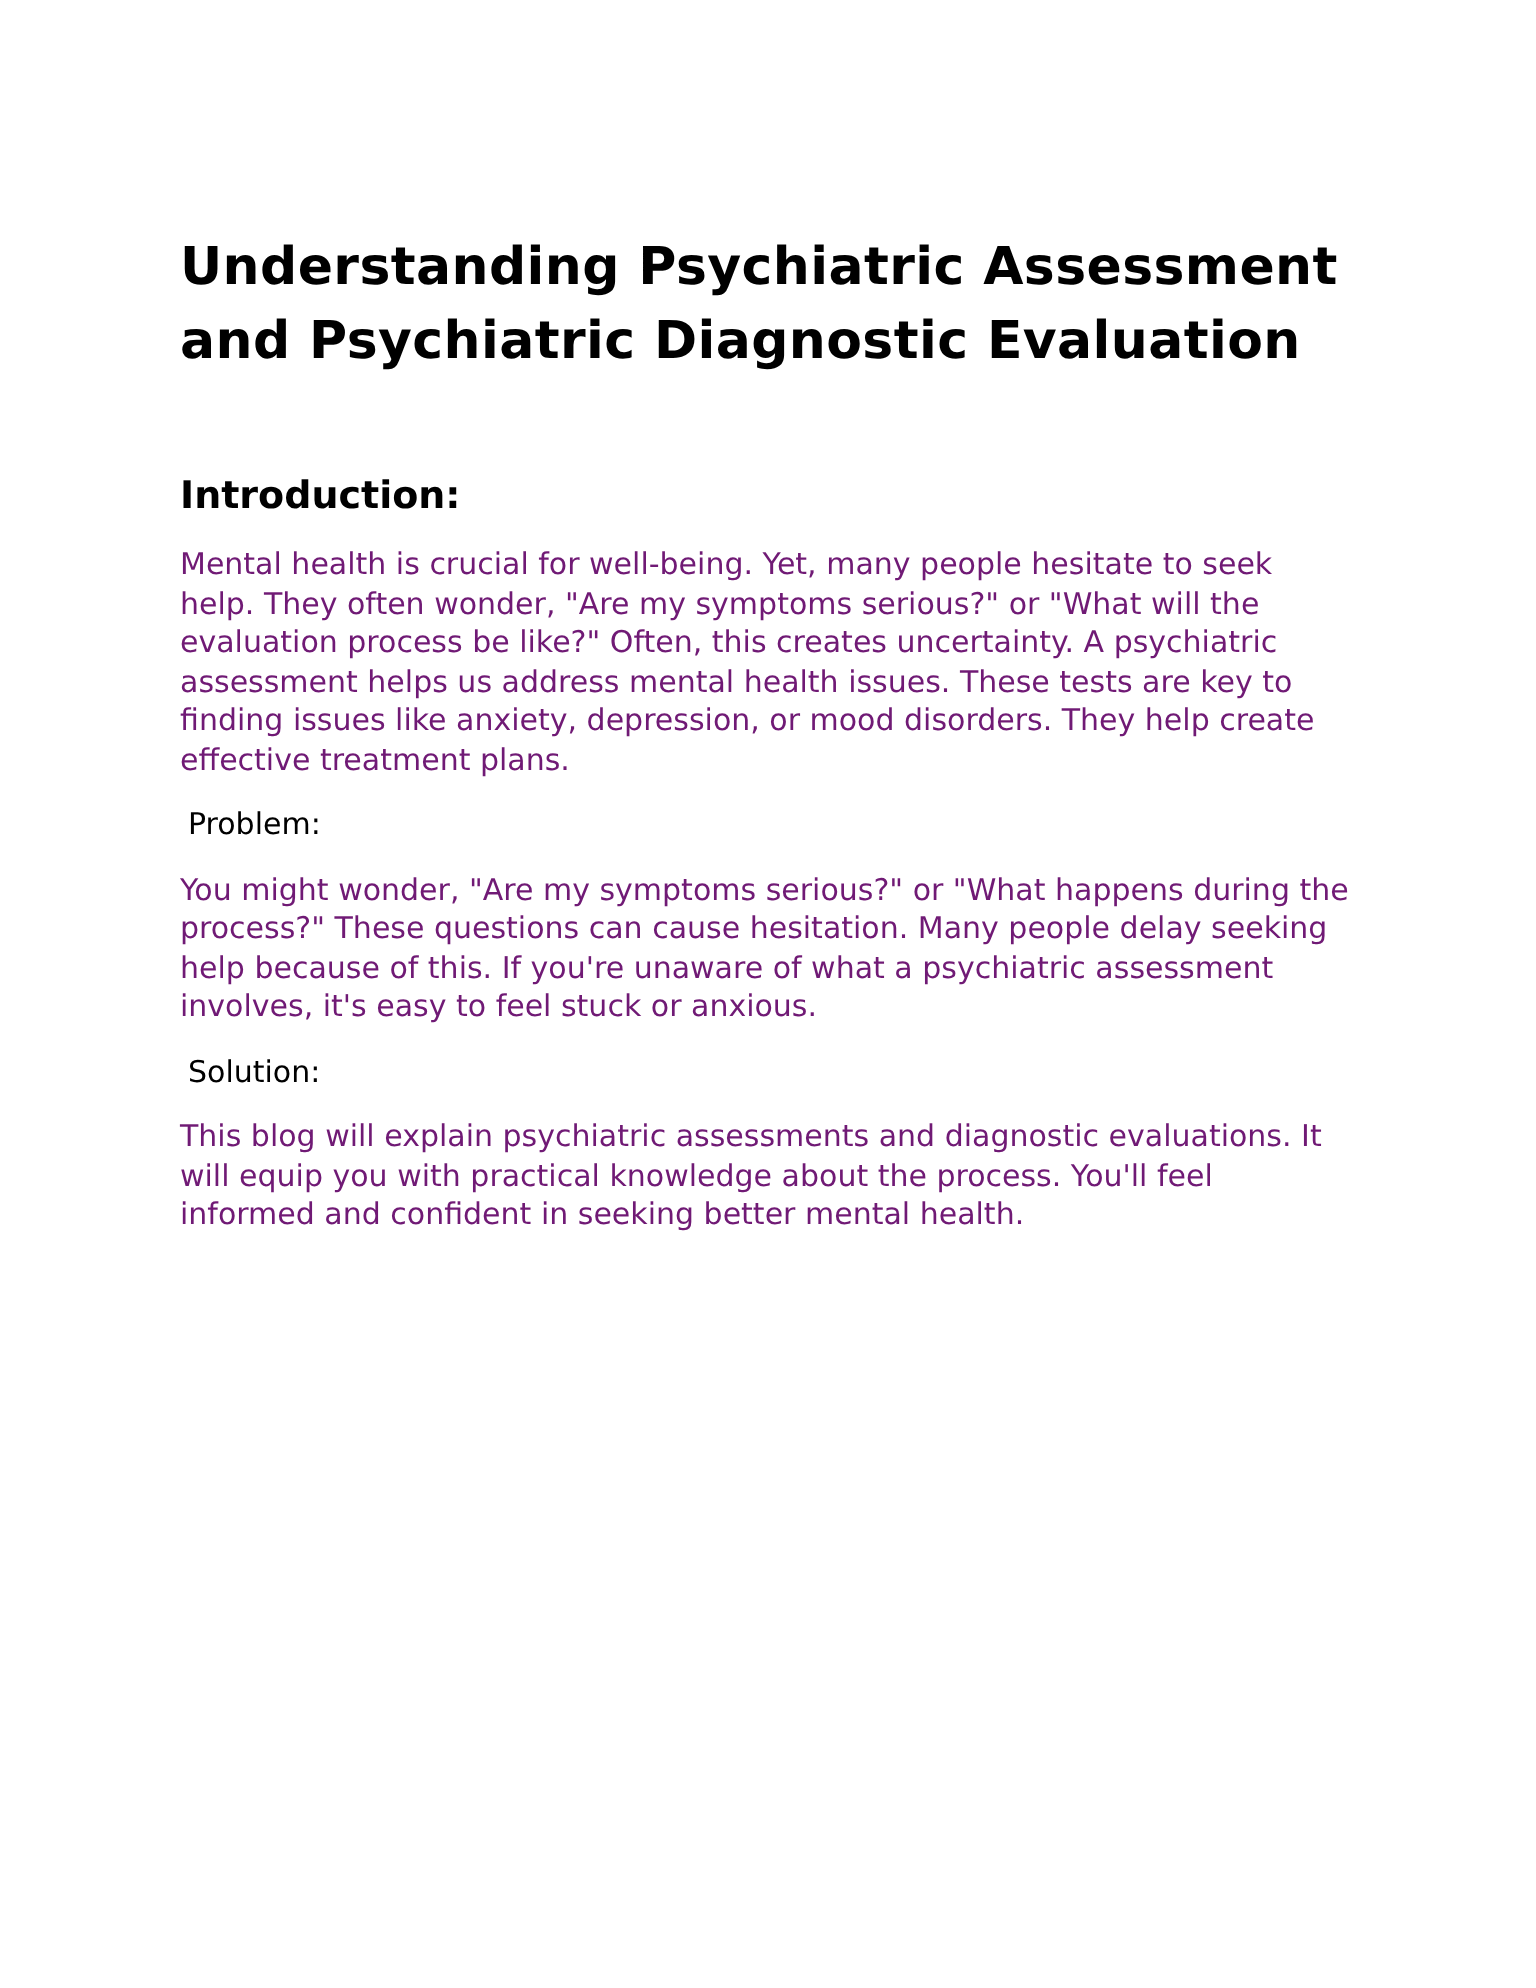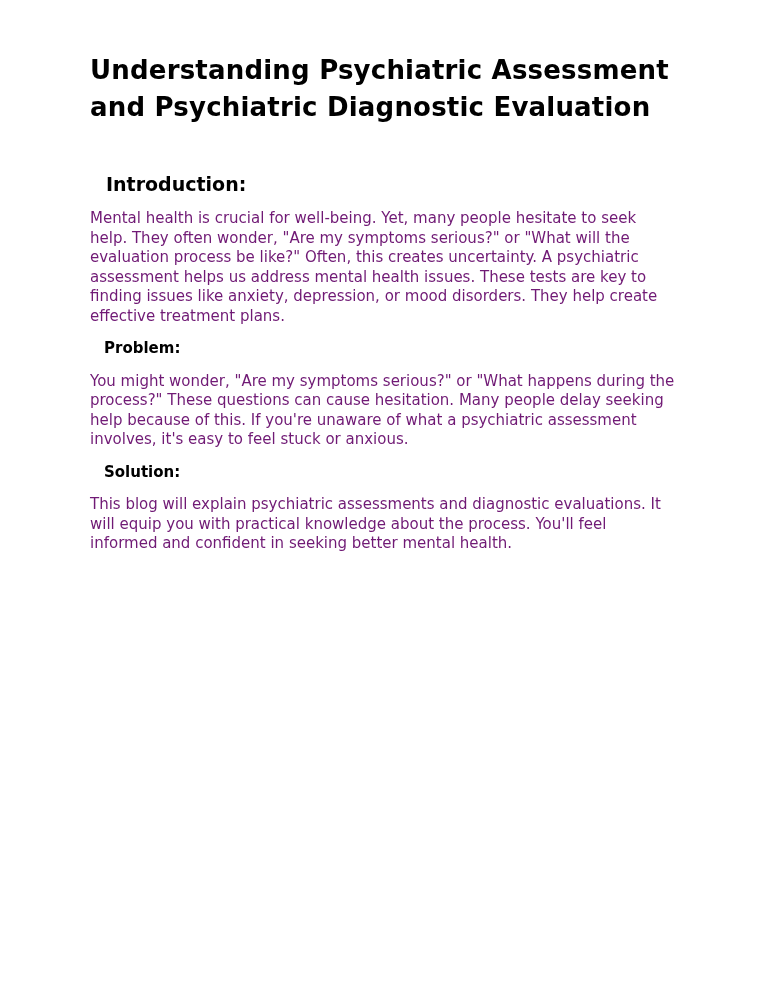--- a/index.html
+++ b/index.html
@@ -6,45 +6,45 @@
     margin: 0;
     padding: 0;
     background: #ffffff;
   }
   .page {
     position: relative;
     width: 768px;
     height: 994px;
     background: #ffffff;
     box-sizing: border-box;
-    padding: 52px 90px 40px 90px;
+    padding: 116px 90px 40px 90px;
     font-family: "DejaVu Sans", "Liberation Sans", sans-serif;
     color: #000000;
     overflow: hidden;
   }
   .doc-title {
     font-size: 26px;
     font-weight: bold;
     line-height: 37px;
     margin: 0;
     color: #000000;
     letter-spacing: 0.2px;
   }
   .section-heading-lg {
     font-size: 19px;
     font-weight: bold;
     line-height: 24px;
-    margin: 46px 0 0 16px;
+    margin: 46px 0 0 0;
     color: #000000;
   }
   .section-heading-sm {
     font-size: 15px;
-    font-weight: bold;
+    font-weight: normal;
     line-height: 19.5px;
-    margin: 13px 0 13px 14px;
+    margin: 13px 0 13px 4px;
     color: #000000;
   }
   .body-para {
     font-size: 15px;
     font-weight: normal;
     line-height: 19.5px;
     margin: 13px 0 13px 0;
     color: #701a75;
   }
 </style>

